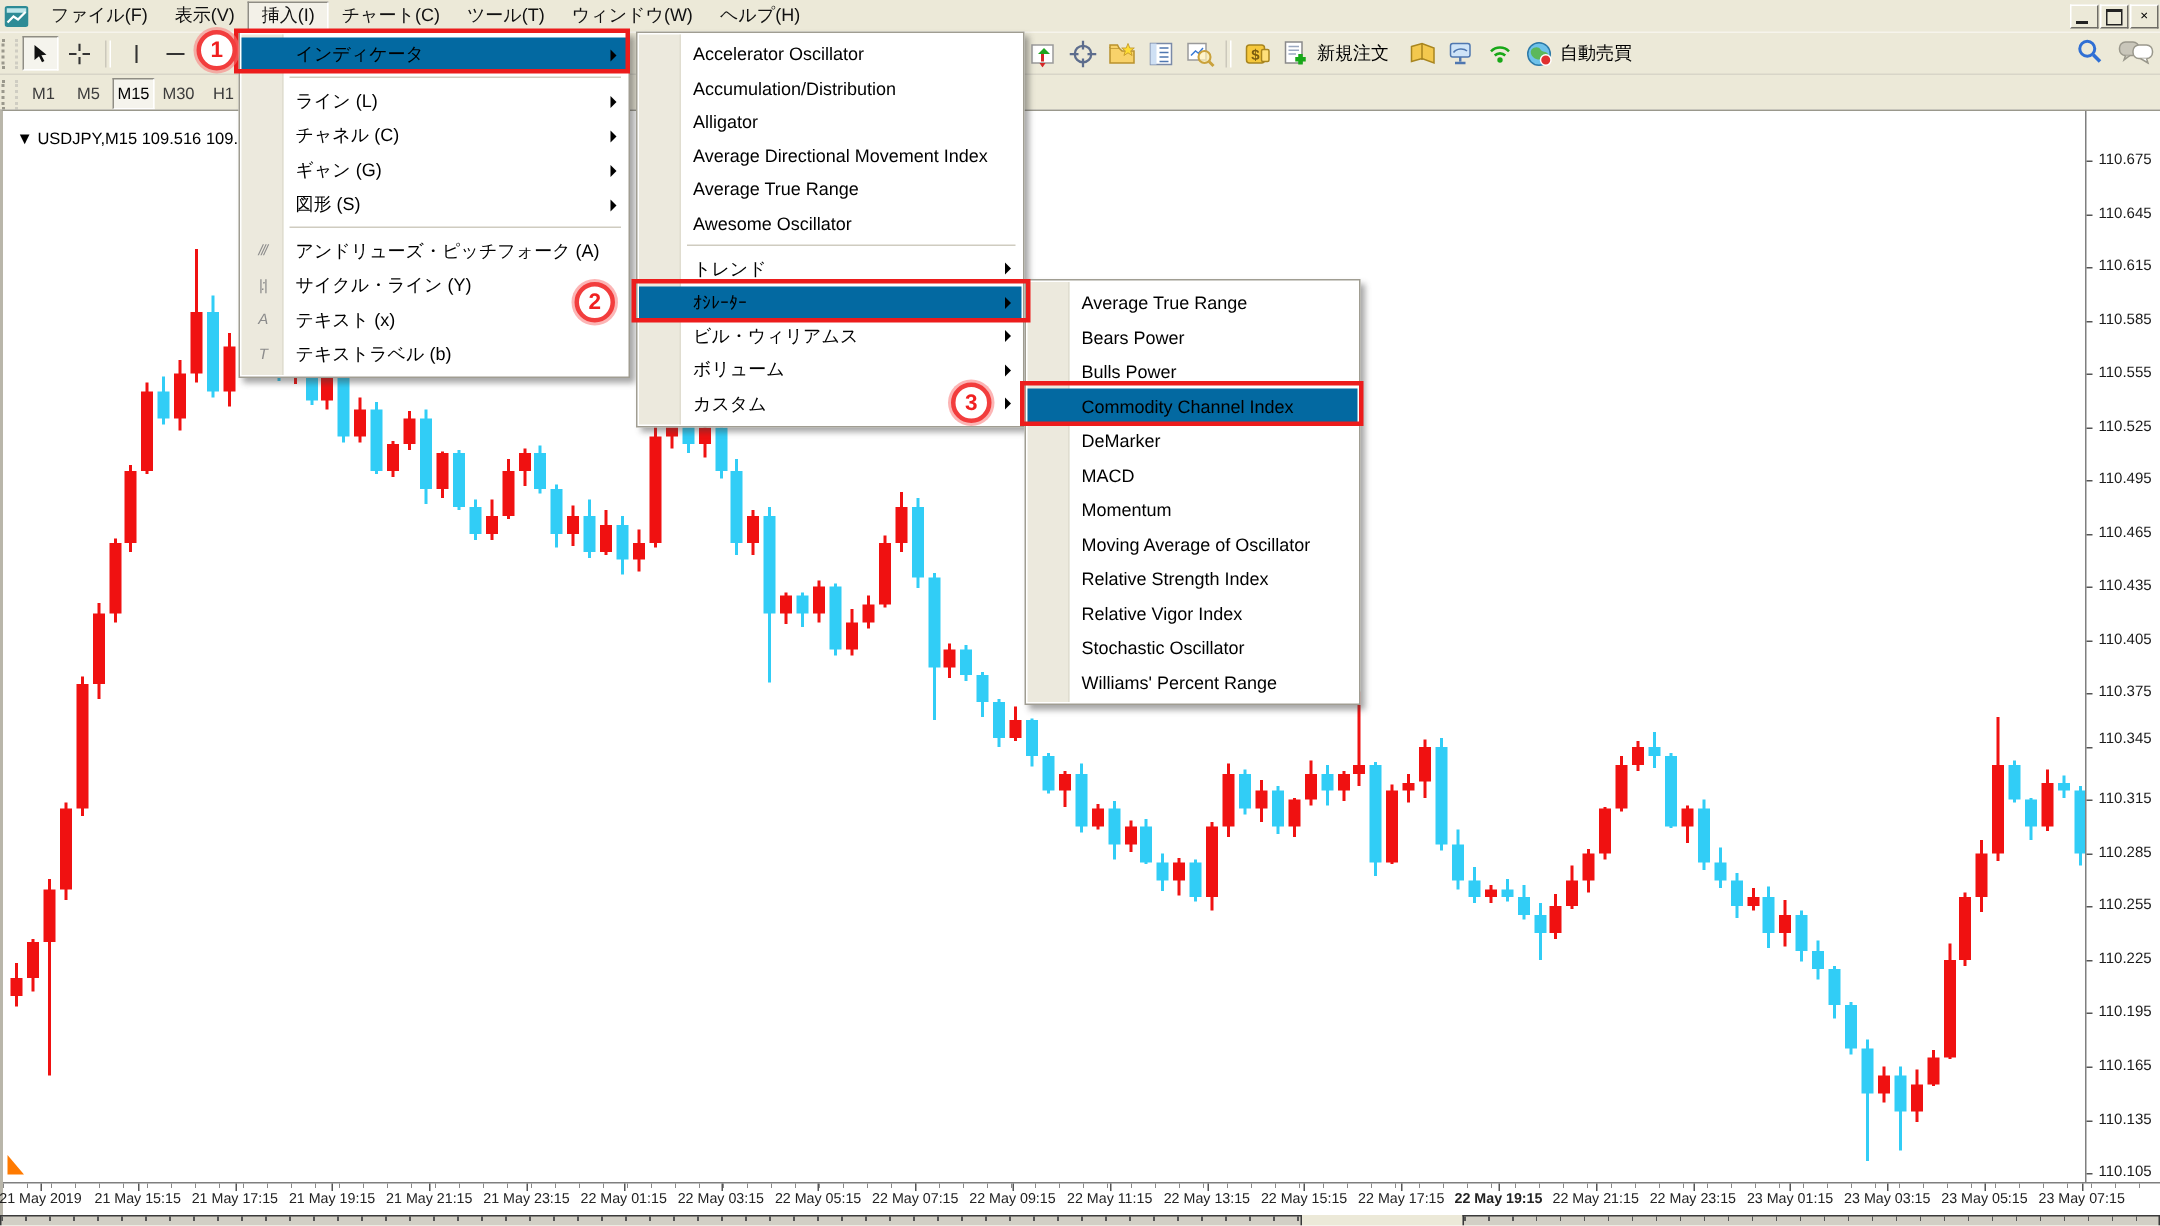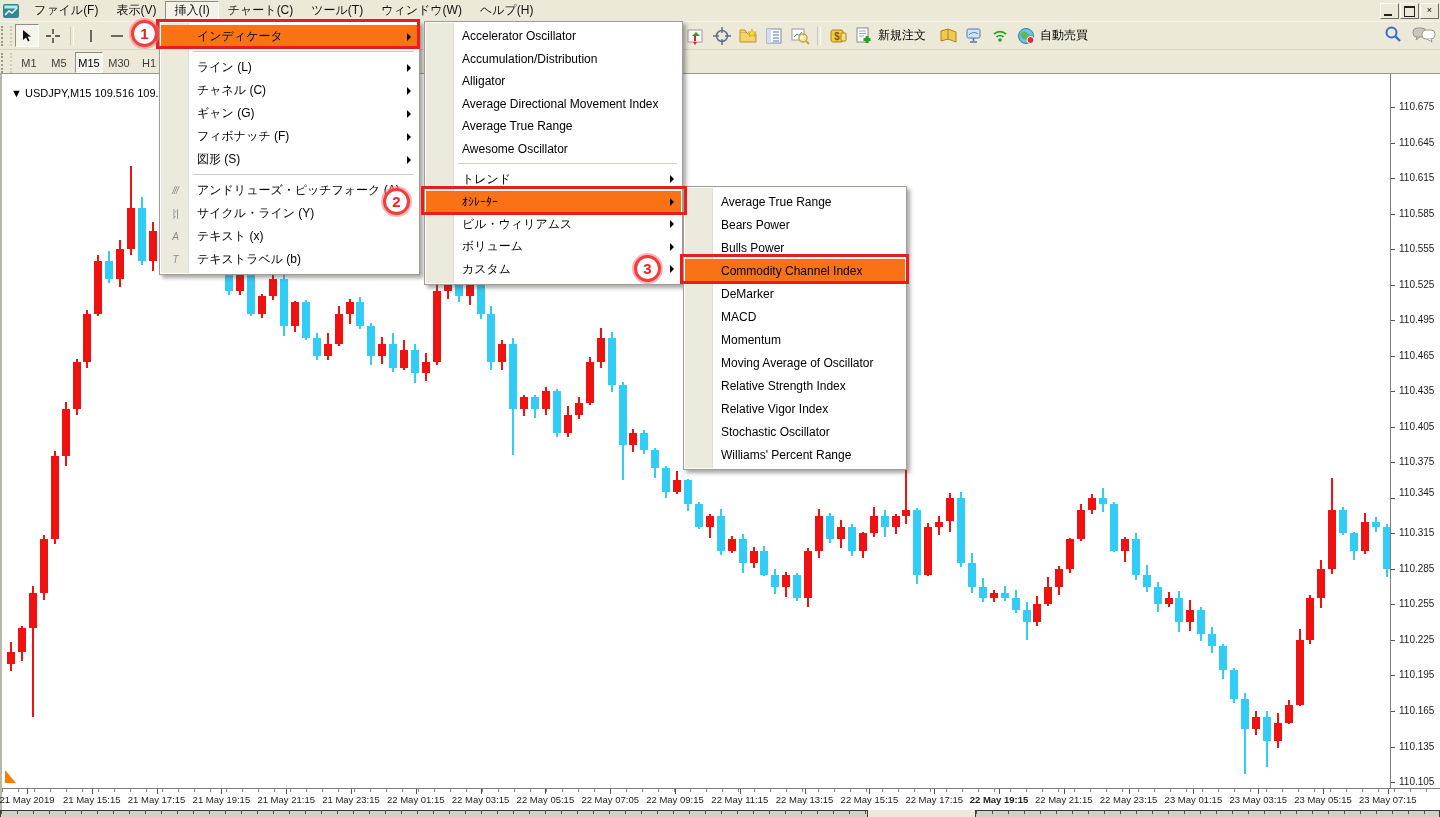--- a/index.html
+++ b/index.html
@@ -61,21 +61,21 @@
   .bottom-strip{position:absolute;top:810px;height:7px;background:#d2cfc5;border:1px solid #3a3a3a;
     border-bottom:none;box-sizing:border-box;
     background-image:repeating-linear-gradient(90deg,#555 0 1px,transparent 1px 16px);
     background-size:100% 3px;background-repeat:no-repeat}
   
   .menu{position:absolute;background:#fff;border:1px solid #a09d92;box-shadow:3px 3px 4px rgba(60,60,60,.45);
     box-sizing:border-box;padding:3px 1px;z-index:10;font-size:12px;color:#000}
   .menu::before{content:"";position:absolute;left:1px;top:1px;bottom:1px;width:27px;
     background:#ece9dd;border-right:1px solid #e0ddd0}
   .menu-row{position:relative;display:flex;align-items:center;padding-left:36px;padding-right:18px;cursor:default}
-  .menu-row.hl{background:#f97316}
+  .menu-row.hl{background:#0369a1}
   .menu-row .gicon{position:absolute;left:5px;width:18px;text-align:center;color:#8b8b8b;
     font-size:10px;font-style:italic;letter-spacing:-1px}
   .sub-arrow{position:absolute;right:7px;width:0;height:0;border-left:4px solid #000;
     border-top:4px solid transparent;border-bottom:4px solid transparent}
   .menu-sep{height:8px;position:relative}
   .menu-sep::after{content:"";position:absolute;left:32px;right:4px;top:3px;border-top:1px solid #cfccc0}
   
   .red-box{position:absolute;border:3px solid #ec1c1c;z-index:20;pointer-events:none;box-sizing:border-box}
   .step-circle{position:absolute;width:27px;height:27px;border-radius:50%;background:#fff;
     border:3px solid #f23d3d;box-shadow:0 0 0 2px rgba(250,120,120,.55);z-index:21;box-sizing:border-box;
@@ -559,21 +559,21 @@
       <div class="t-label" style="left: 242.2px;">21 May 21:15</div>
       <div class="t-tick" style="left: 349px;"></div>
       <div class="t-label" style="left: 307px;">21 May 23:15</div>
       <div class="t-tick" style="left: 413.8px;"></div>
       <div class="t-label" style="left: 371.8px;">22 May 01:15</div>
       <div class="t-tick" style="left: 478.6px;"></div>
       <div class="t-label" style="left: 436.6px;">22 May 03:15</div>
       <div class="t-tick" style="left: 543.4px;"></div>
       <div class="t-label" style="left: 501.4px;">22 May 05:15</div>
       <div class="t-tick" style="left: 608.2px;"></div>
-      <div class="t-label" style="left: 566.2px;">22 May 07:05</div>
+      <div class="t-label" style="left: 566.2px;">22 May 07:15</div>
       <div class="t-tick" style="left: 673px;"></div>
       <div class="t-label" style="left: 631px;">22 May 09:15</div>
       <div class="t-tick" style="left: 737.8px;"></div>
       <div class="t-label" style="left: 695.8px;">22 May 11:15</div>
       <div class="t-tick" style="left: 802.6px;"></div>
       <div class="t-label" style="left: 760.6px;">22 May 13:15</div>
       <div class="t-tick" style="left: 867.4px;"></div>
       <div class="t-label" style="left: 825.4px;">22 May 15:15</div>
       <div class="t-tick" style="left: 932.2px;"></div>
       <div class="t-label" style="left: 890.2px;">22 May 17:15</div>
@@ -610,24 +610,20 @@
     </div>
     <div class="menu-row" style="height: 23px;">
       <span>チャネル (C)</span>
       <span class="sub-arrow"></span>
     </div>
     <div class="menu-row" style="height: 23px;">
       <span>ギャン (G)</span>
       <span class="sub-arrow"></span>
     </div>
     <div class="menu-row" style="height: 23px;">
-      <span>フィボナッチ (F)</span>
-      <span class="sub-arrow"></span>
-    </div>
-    <div class="menu-row" style="height: 23px;">
       <span>図形 (S)</span>
       <span class="sub-arrow"></span>
     </div>
     <div class="menu-sep"></div>
     <div class="menu-row" style="height: 23px;">
       <span>アンドリューズ・ピッチフォーク (A)</span>
       <span class="gicon">///</span>
     </div>
     <div class="menu-row" style="height: 23px;">
       <span>サイクル・ライン (Y)</span>

